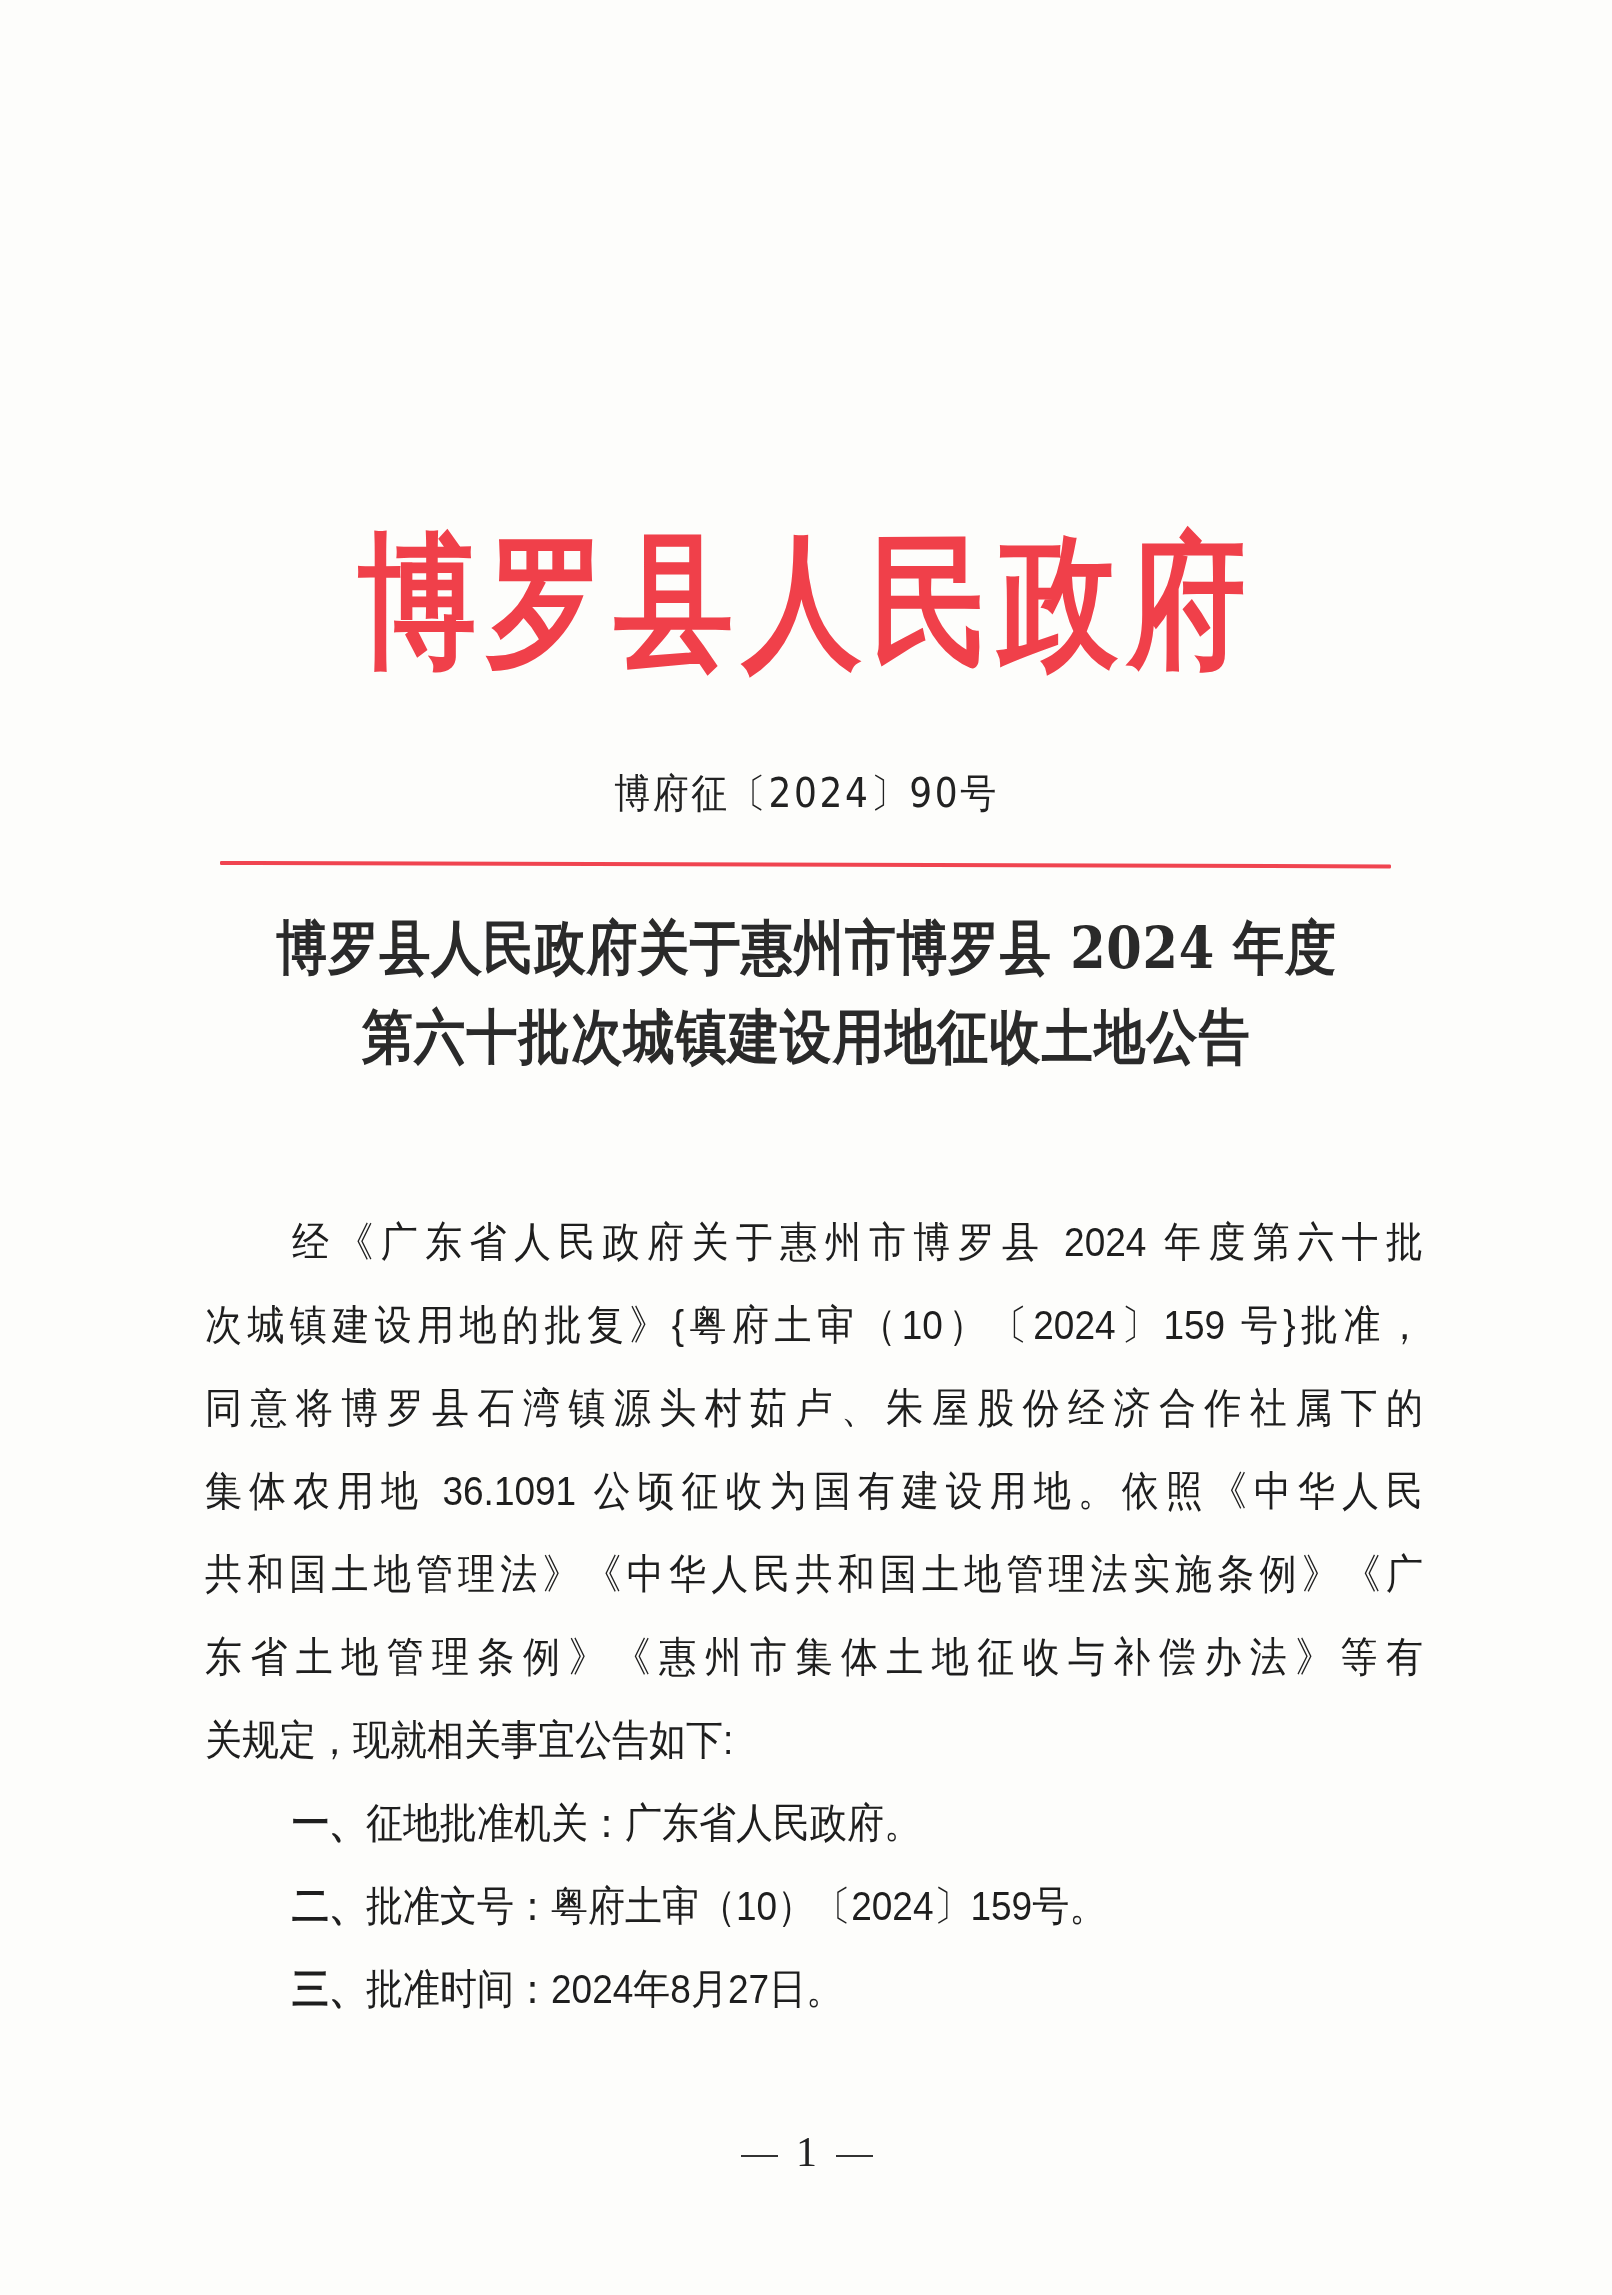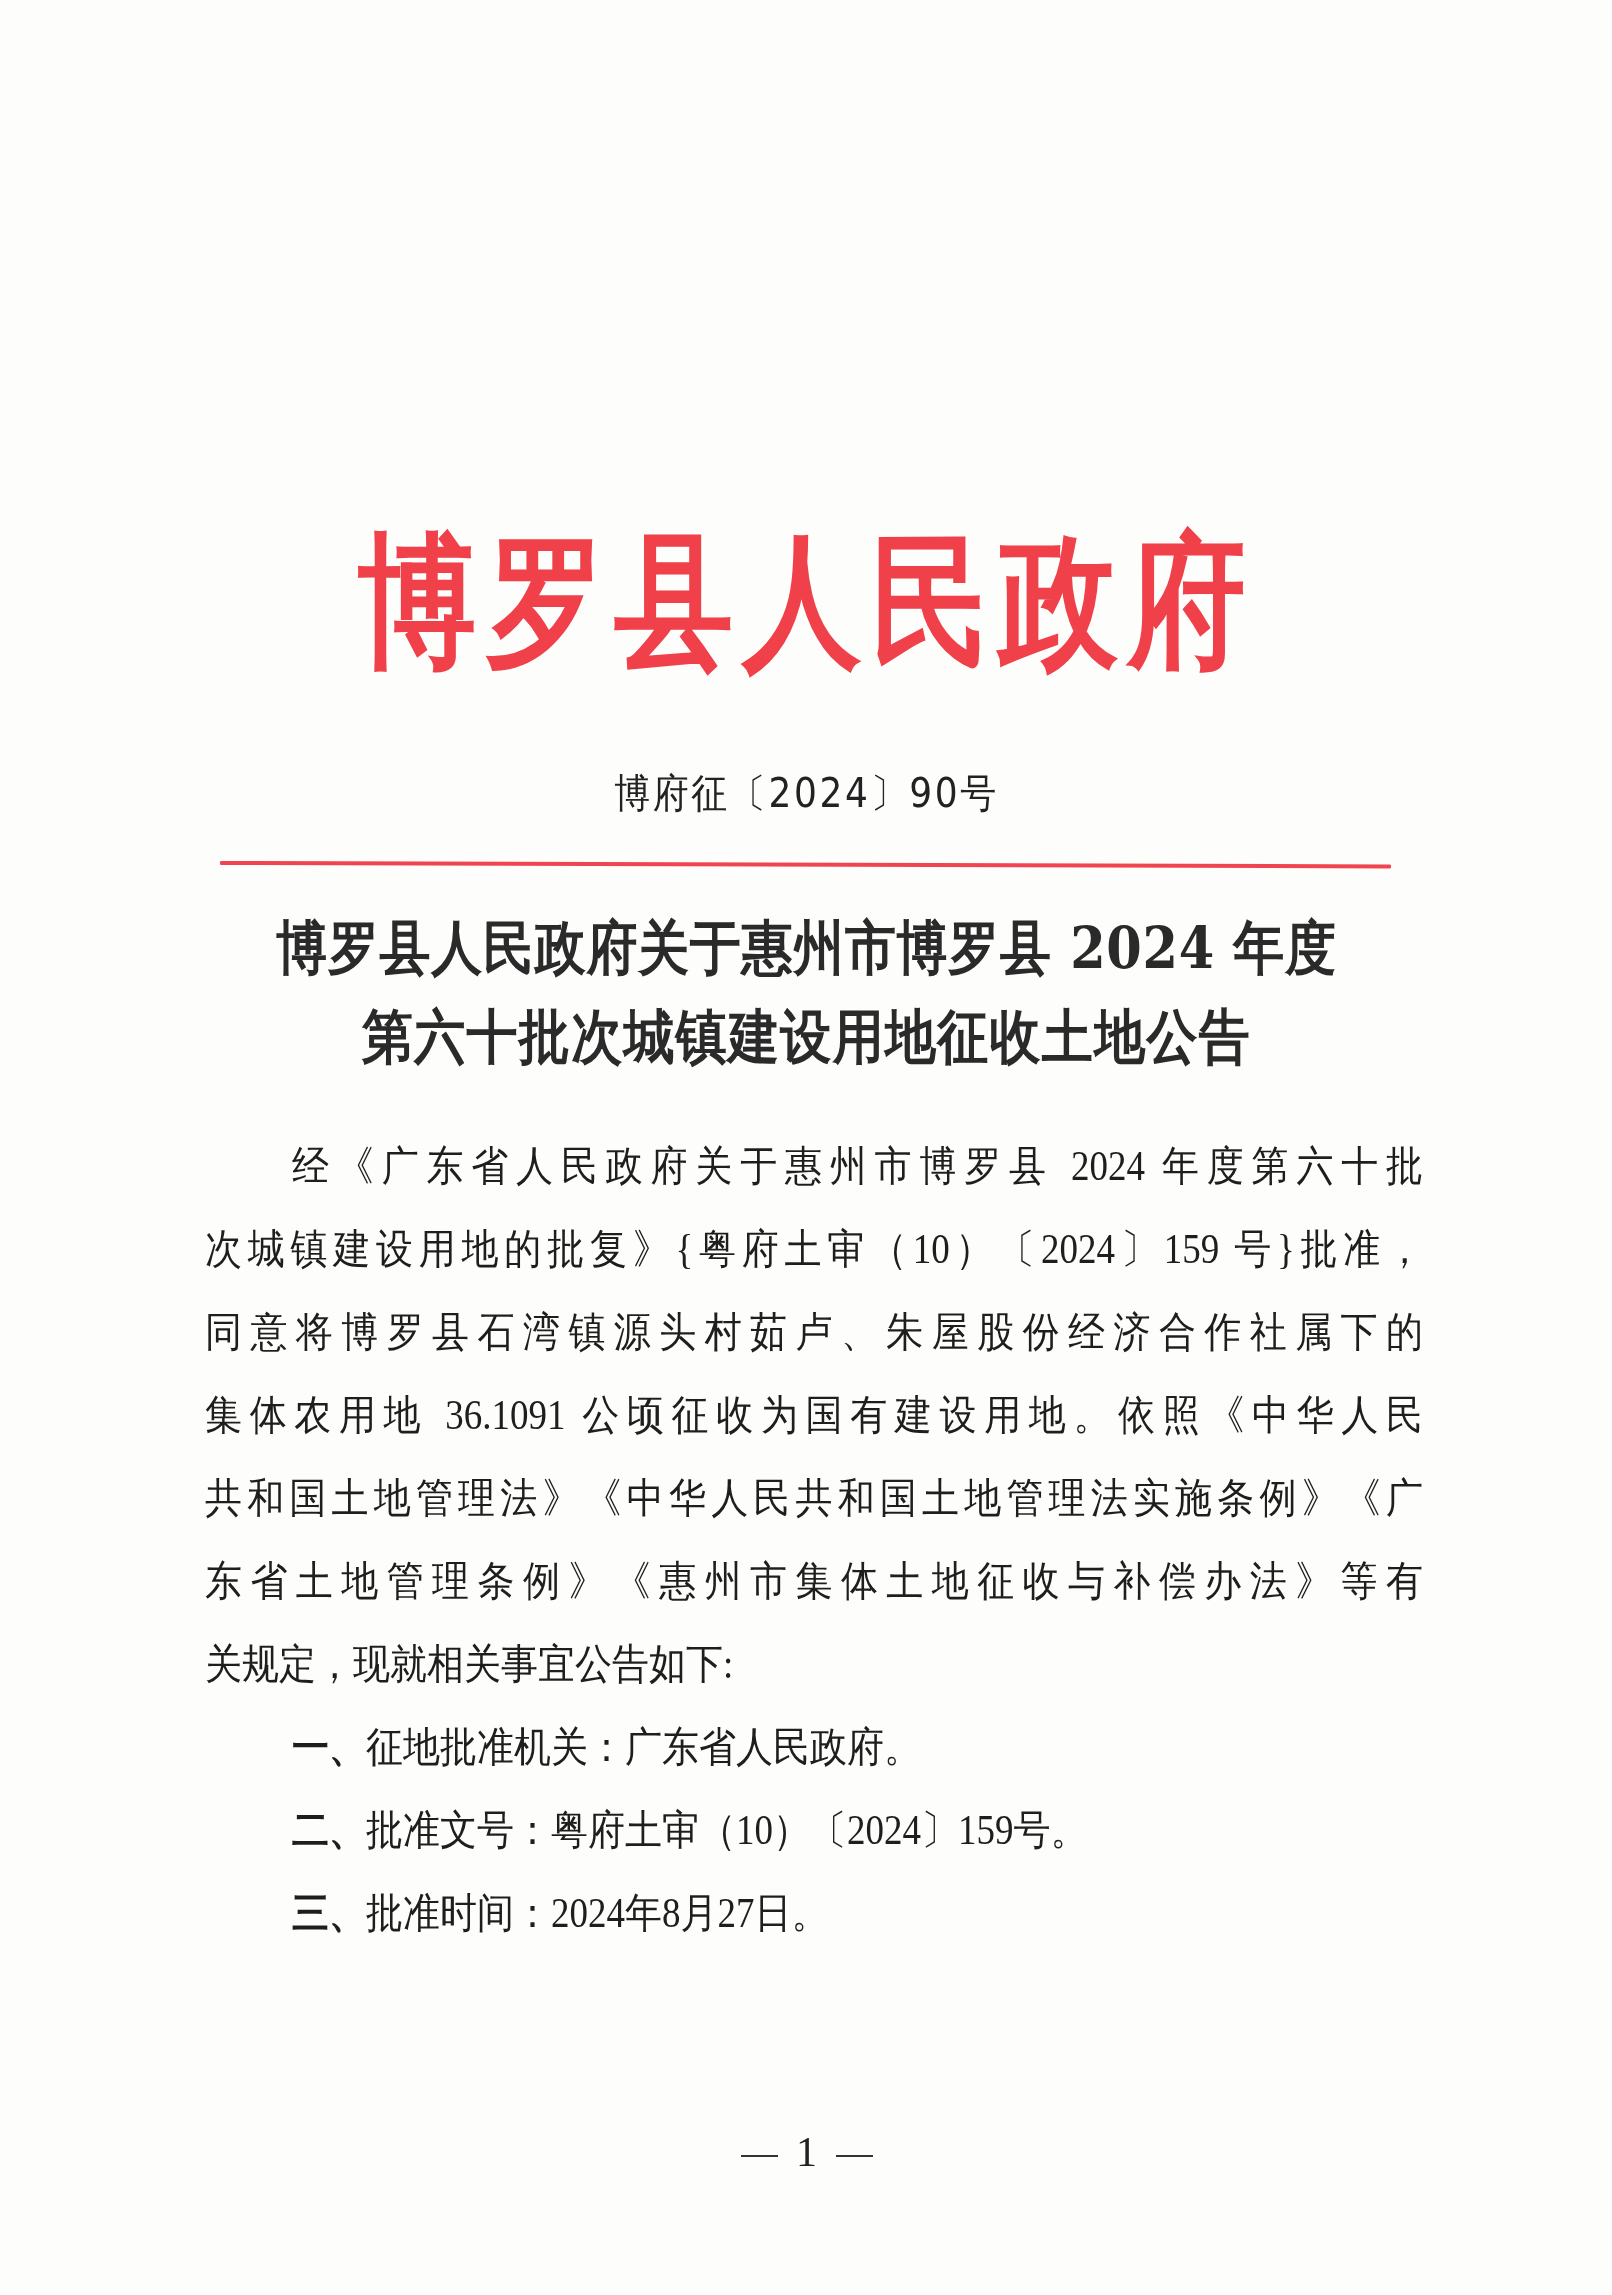--- a/index.html
+++ b/index.html
@@ -77,24 +77,24 @@
     line-height: 66px;
     transform: scaleY(1.15);
   }
   .title.l1 { top: 914px; letter-spacing: 0.7px; }
   .title.l2 { top: 1003px; letter-spacing: 1.3px; }
 
   
   .body {
     position: absolute;
     left: 205px;
-    top: 1124px;
+    top: 1200px;
     width: 1218px;
     color: #1e1e1e;
-    font-family: Liberation Serif, serif;
+    font-family: Liberation Sans, sans-serif;
     font-size: 37px;
     line-height: 83px;
   }
   .body .line {
     display: block;
     height: 83px;
     white-space: nowrap;
     text-align: justify;
     text-align-last: justify;
     transform: scaleY(1.12);

